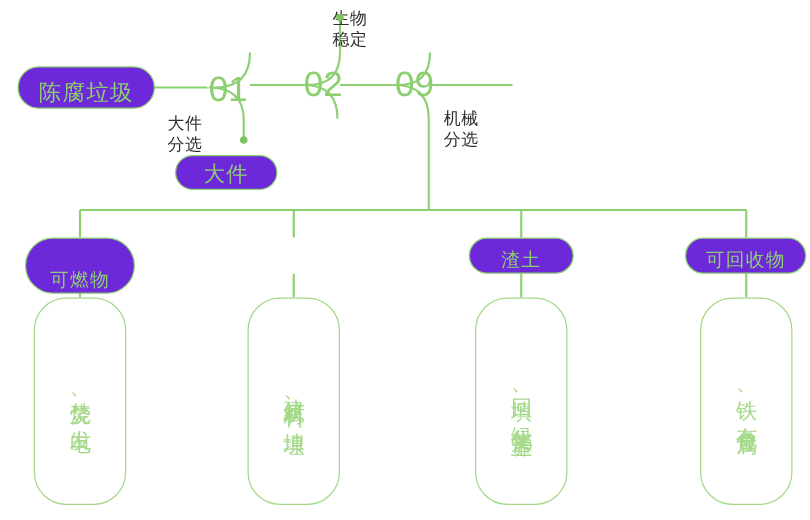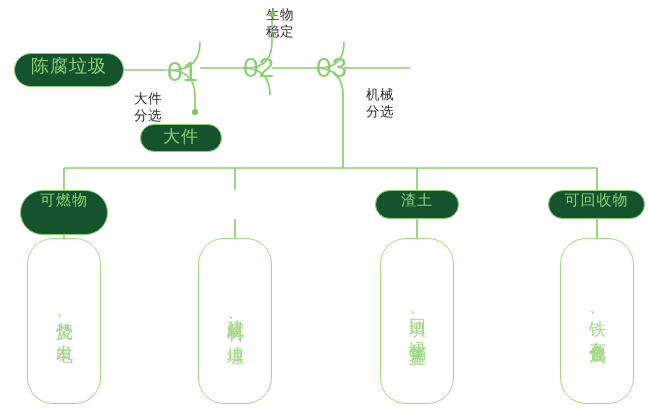--- a/index.html
+++ b/index.html
@@ -10,22 +10,22 @@
   #stage{position:relative;width:648px;height:416px;}
   #wires{position:absolute;left:0;top:0;width:648px;height:416px;}
 
   
   .pill{
     position:absolute;
     box-sizing:border-box;
     border:1.6px solid #8ccf71;
     border-radius:999px;
     color:#8ccf71;
-    display:flex;align-items:flex-start;justify-content:center;
-    background:#14532d;
+    display:flex;align-items:flex-end;justify-content:center;
+    background:#6d28d9;
     letter-spacing:1px;
     white-space:nowrap;
   }
 
   
   .step-num{
     position:absolute;
     color:#8ccf71;
     font-size:28px;
     font-weight:400;
@@ -120,30 +120,30 @@
 
   <div class="step-num" style="left:167px;top:58px;">
     <span>01</span>
   </div>
 
   <div class="step-num" style="left:243px;top:54px;">
     <span>02</span>
   </div>
 
   <div class="step-num" style="left:316px;top:54px;">
-    <span>03</span>
+    <span>09</span>
   </div>
 
   <div class="lbl" style="left:134px;top:90px;">大件
 分选</div>
 
   <div class="lbl" style="left:266px;top:6px;">生物
 稳定</div>
 
-  <div class="lbl" style="left:366px;top:86px;">机械
+  <div class="lbl" style="left:355px;top:86px;">机械
 分选</div>
 
   <div class="dot" style="left:269px;top:11px;"></div>
   <div class="dot" style="left:192px;top:109px;"></div>
 
   <div class="pill" style="left:140px;top:124px;width:82px;height:28px;font-size:17px;">
     <span>大件</span>
   </div>
 
   <div class="pill" style="left:20px;top:190px;width:88px;height:45px;font-size:15px;">

